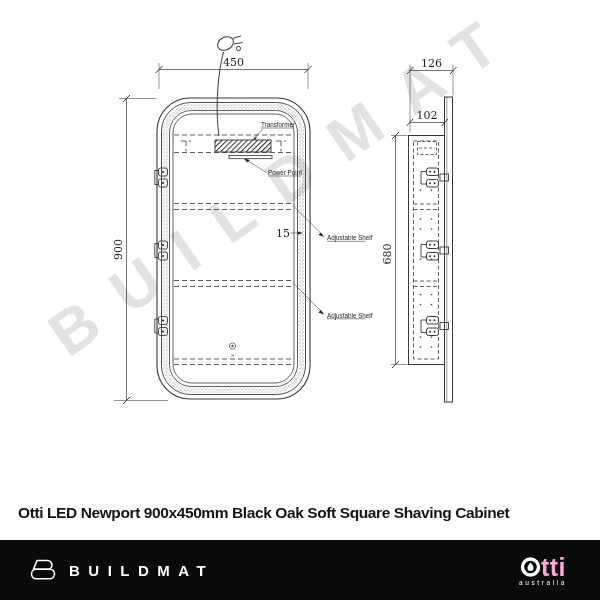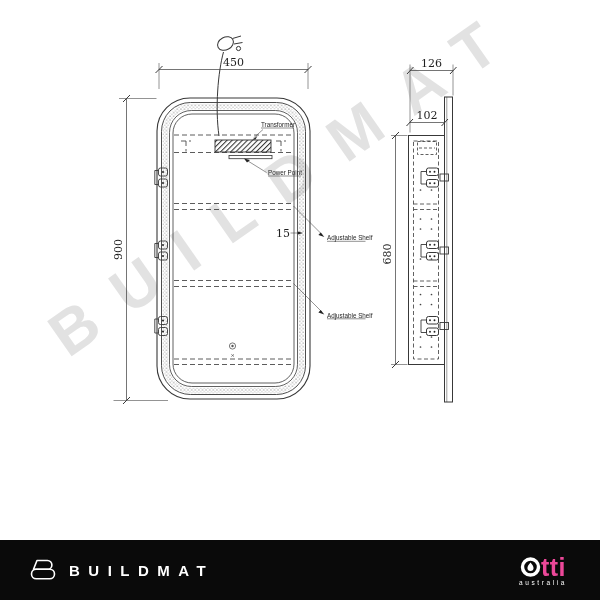--- a/index.html
+++ b/index.html
@@ -27,21 +27,21 @@
   }
   .footer {
     position:absolute; left:0; top:540px; width:600px; height:60px; z-index:4;
     background:#0a0a0a; display:flex; align-items:center;
     justify-content:space-between; box-sizing:border-box; padding:0 33px 0 30px;
   }
   .bm { display:flex; align-items:center; gap:11px; }
   .bm-word { color:#fff; font-weight:bold; font-size:15px; letter-spacing:8.5px; }
   .otti { display:flex; flex-direction:column; align-items:center; margin-top:2px; }
   .otti-row { display:flex; align-items:flex-end; }
-  .otti-tail { color:#ec4899; font-weight:bold; font-size:25px; line-height:20px; letter-spacing:0.5px; }
+  .otti-tail { color:#f9a8d4; font-weight:bold; font-size:25px; line-height:20px; letter-spacing:0.5px; }
   .otti-sub { color:#fff; font-size:6.5px; letter-spacing:2.6px; margin-top:2px; }
 </style>
 </head>
 <body>
 
 <div class="page">
 
   <div class="watermark">BUILDMAT</div>
 
   <svg class="drawing" width="600" height="505" viewBox="0 0 600 505">
@@ -236,20 +236,21 @@
 
       <path d="M391,135.5 H407.5 M391,364.5 H407.5" stroke-width="0.55"></path>
       <path d="M395.5,135.5 V364.5" stroke-width="0.7"></path>
       <path d="M392,139 L399,132 M392,368 L399,361" stroke-width="1"></path>
     </g>
     <text class="dim" x="431.5" y="66.5">126</text>
     <text class="dim" x="427" y="118.5">102</text>
     <text class="dim" transform="rotate(-90 387 254)" x="387" y="257.5">680</text>
   </svg>
 
+  <div class="title">Otti LED Newport 900x450mm Black Oak Soft Square Shaving Cabinet</div>
 
   <div class="footer">
     <div class="bm">
       <svg width="28" height="22" viewBox="0 0 28 22">
         <g fill="none" stroke="#ffffff" stroke-width="1.6" stroke-linejoin="round">
           <path d="M7,1.5 H17.5 A4.4,4.4 0 0 1 17.5,10.3 H3.5 L7,1.5 Z"></path>
           <rect x="1.5" y="10.3" width="23" height="9.5" rx="4.7"></rect>
         </g>
       </svg>
       <span class="bm-word">BUILDMAT</span>

